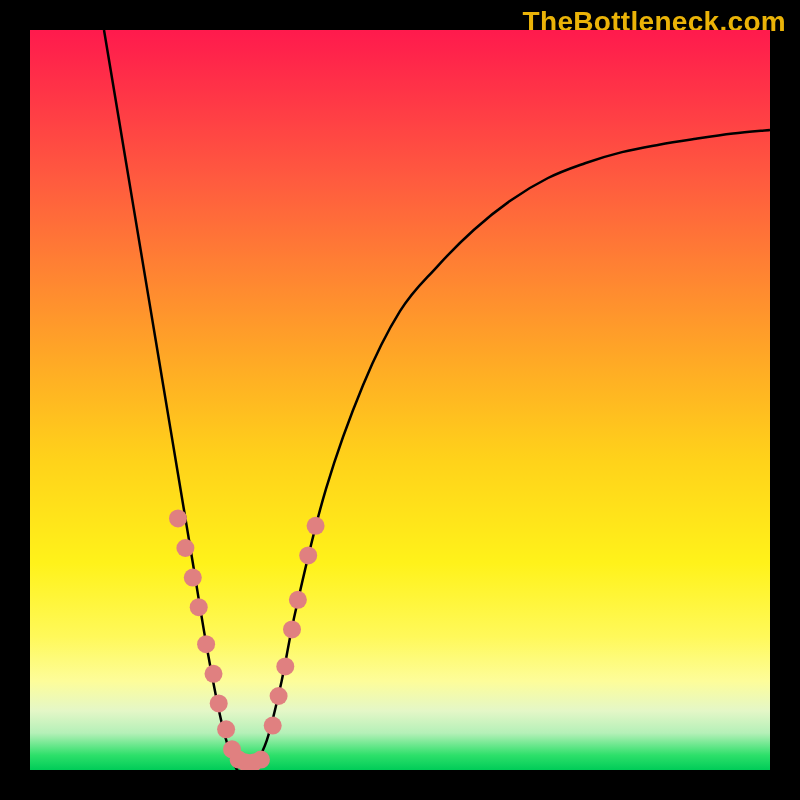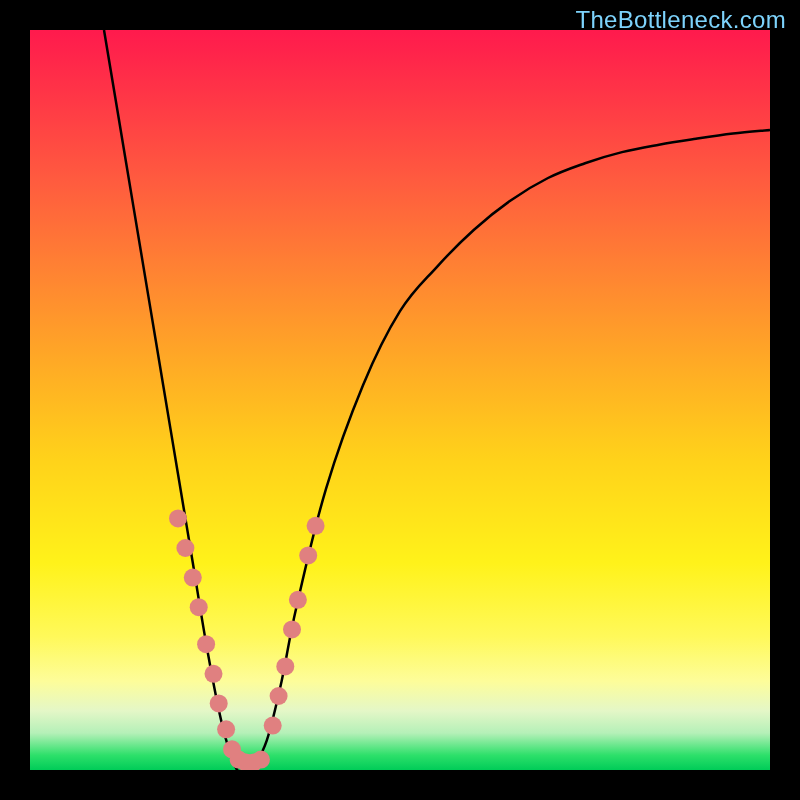--- a/index.html
+++ b/index.html
@@ -39,23 +39,23 @@
       #e4f7c7 92%,
       #b5f0b8 95%,
       #2de06a 98%,
       #00cc58 100%
     );
   }
   .watermark {
     position: absolute;
     top: 6px;
     right: 14px;
-    color: #7dd3fc;
-    font-size: 24px;
-    font-weight: 400;
+    color: #eab308;
+    font-size: 28px;
+    font-weight: 700;
     letter-spacing: 0.3px;
   }
   svg.curve {
     position: absolute;
     top: 0;
     left: 0;
     width: 740px;
     height: 740px;
   }
 </style>

